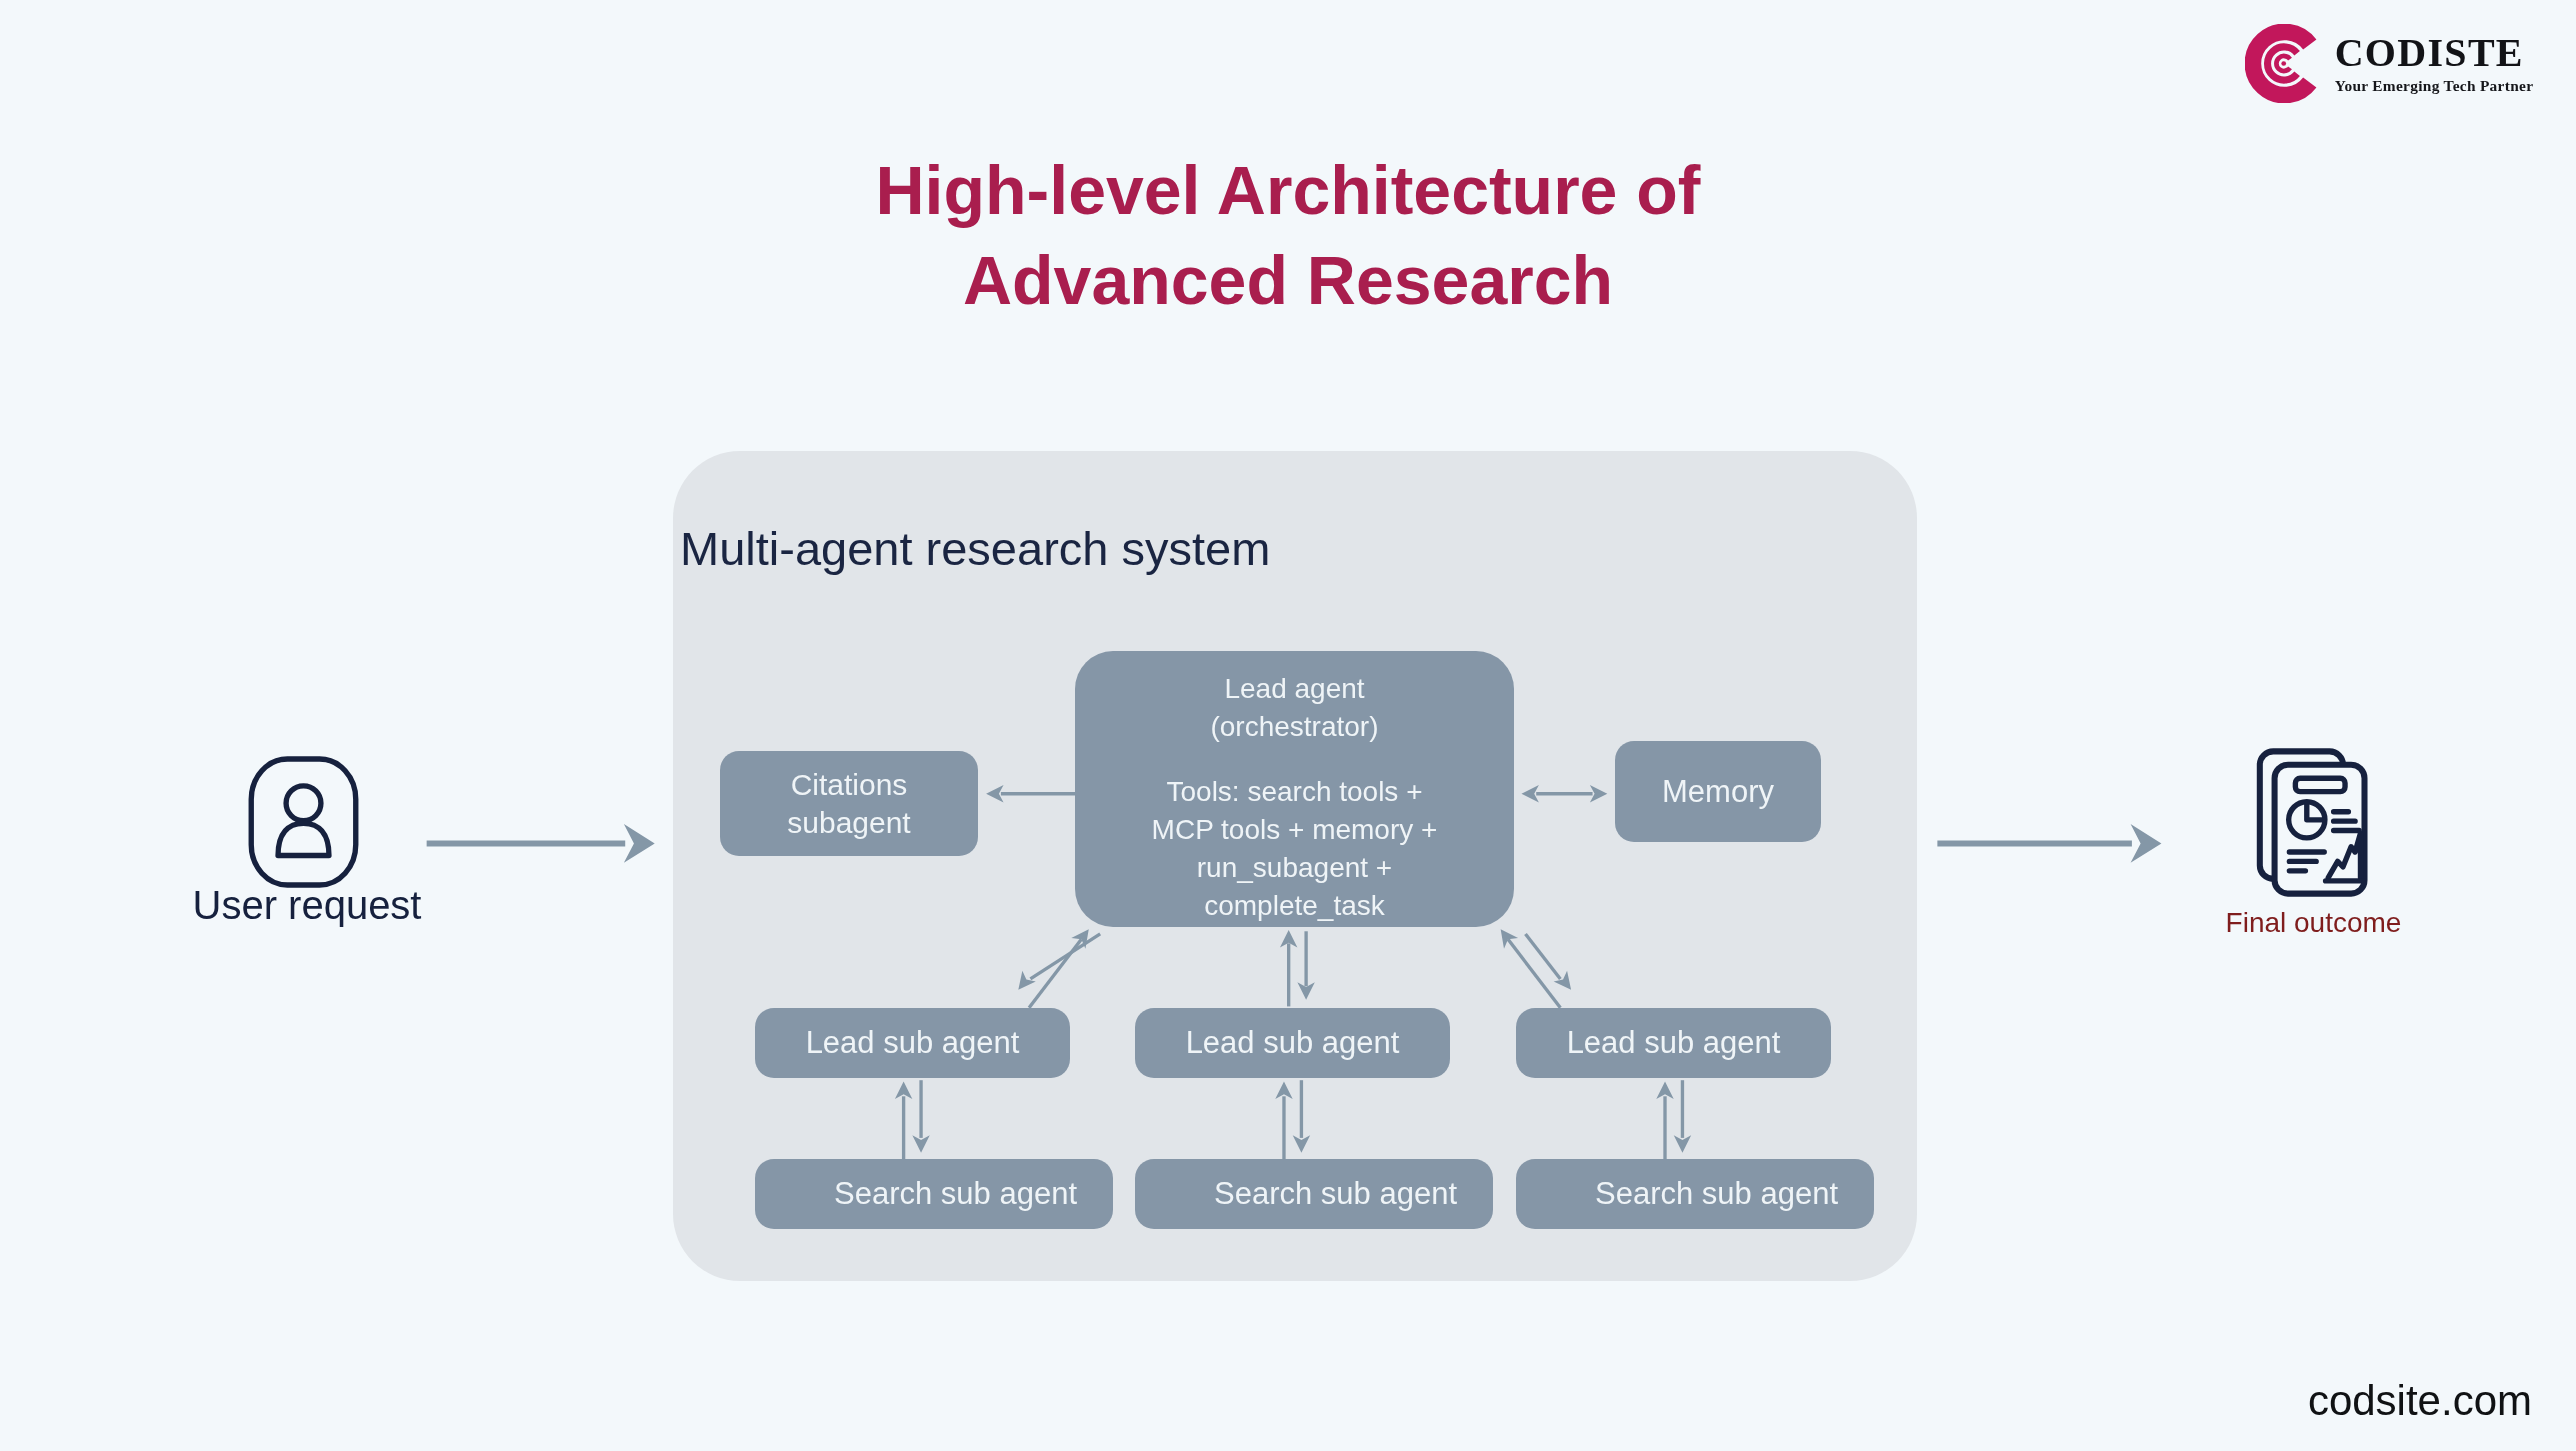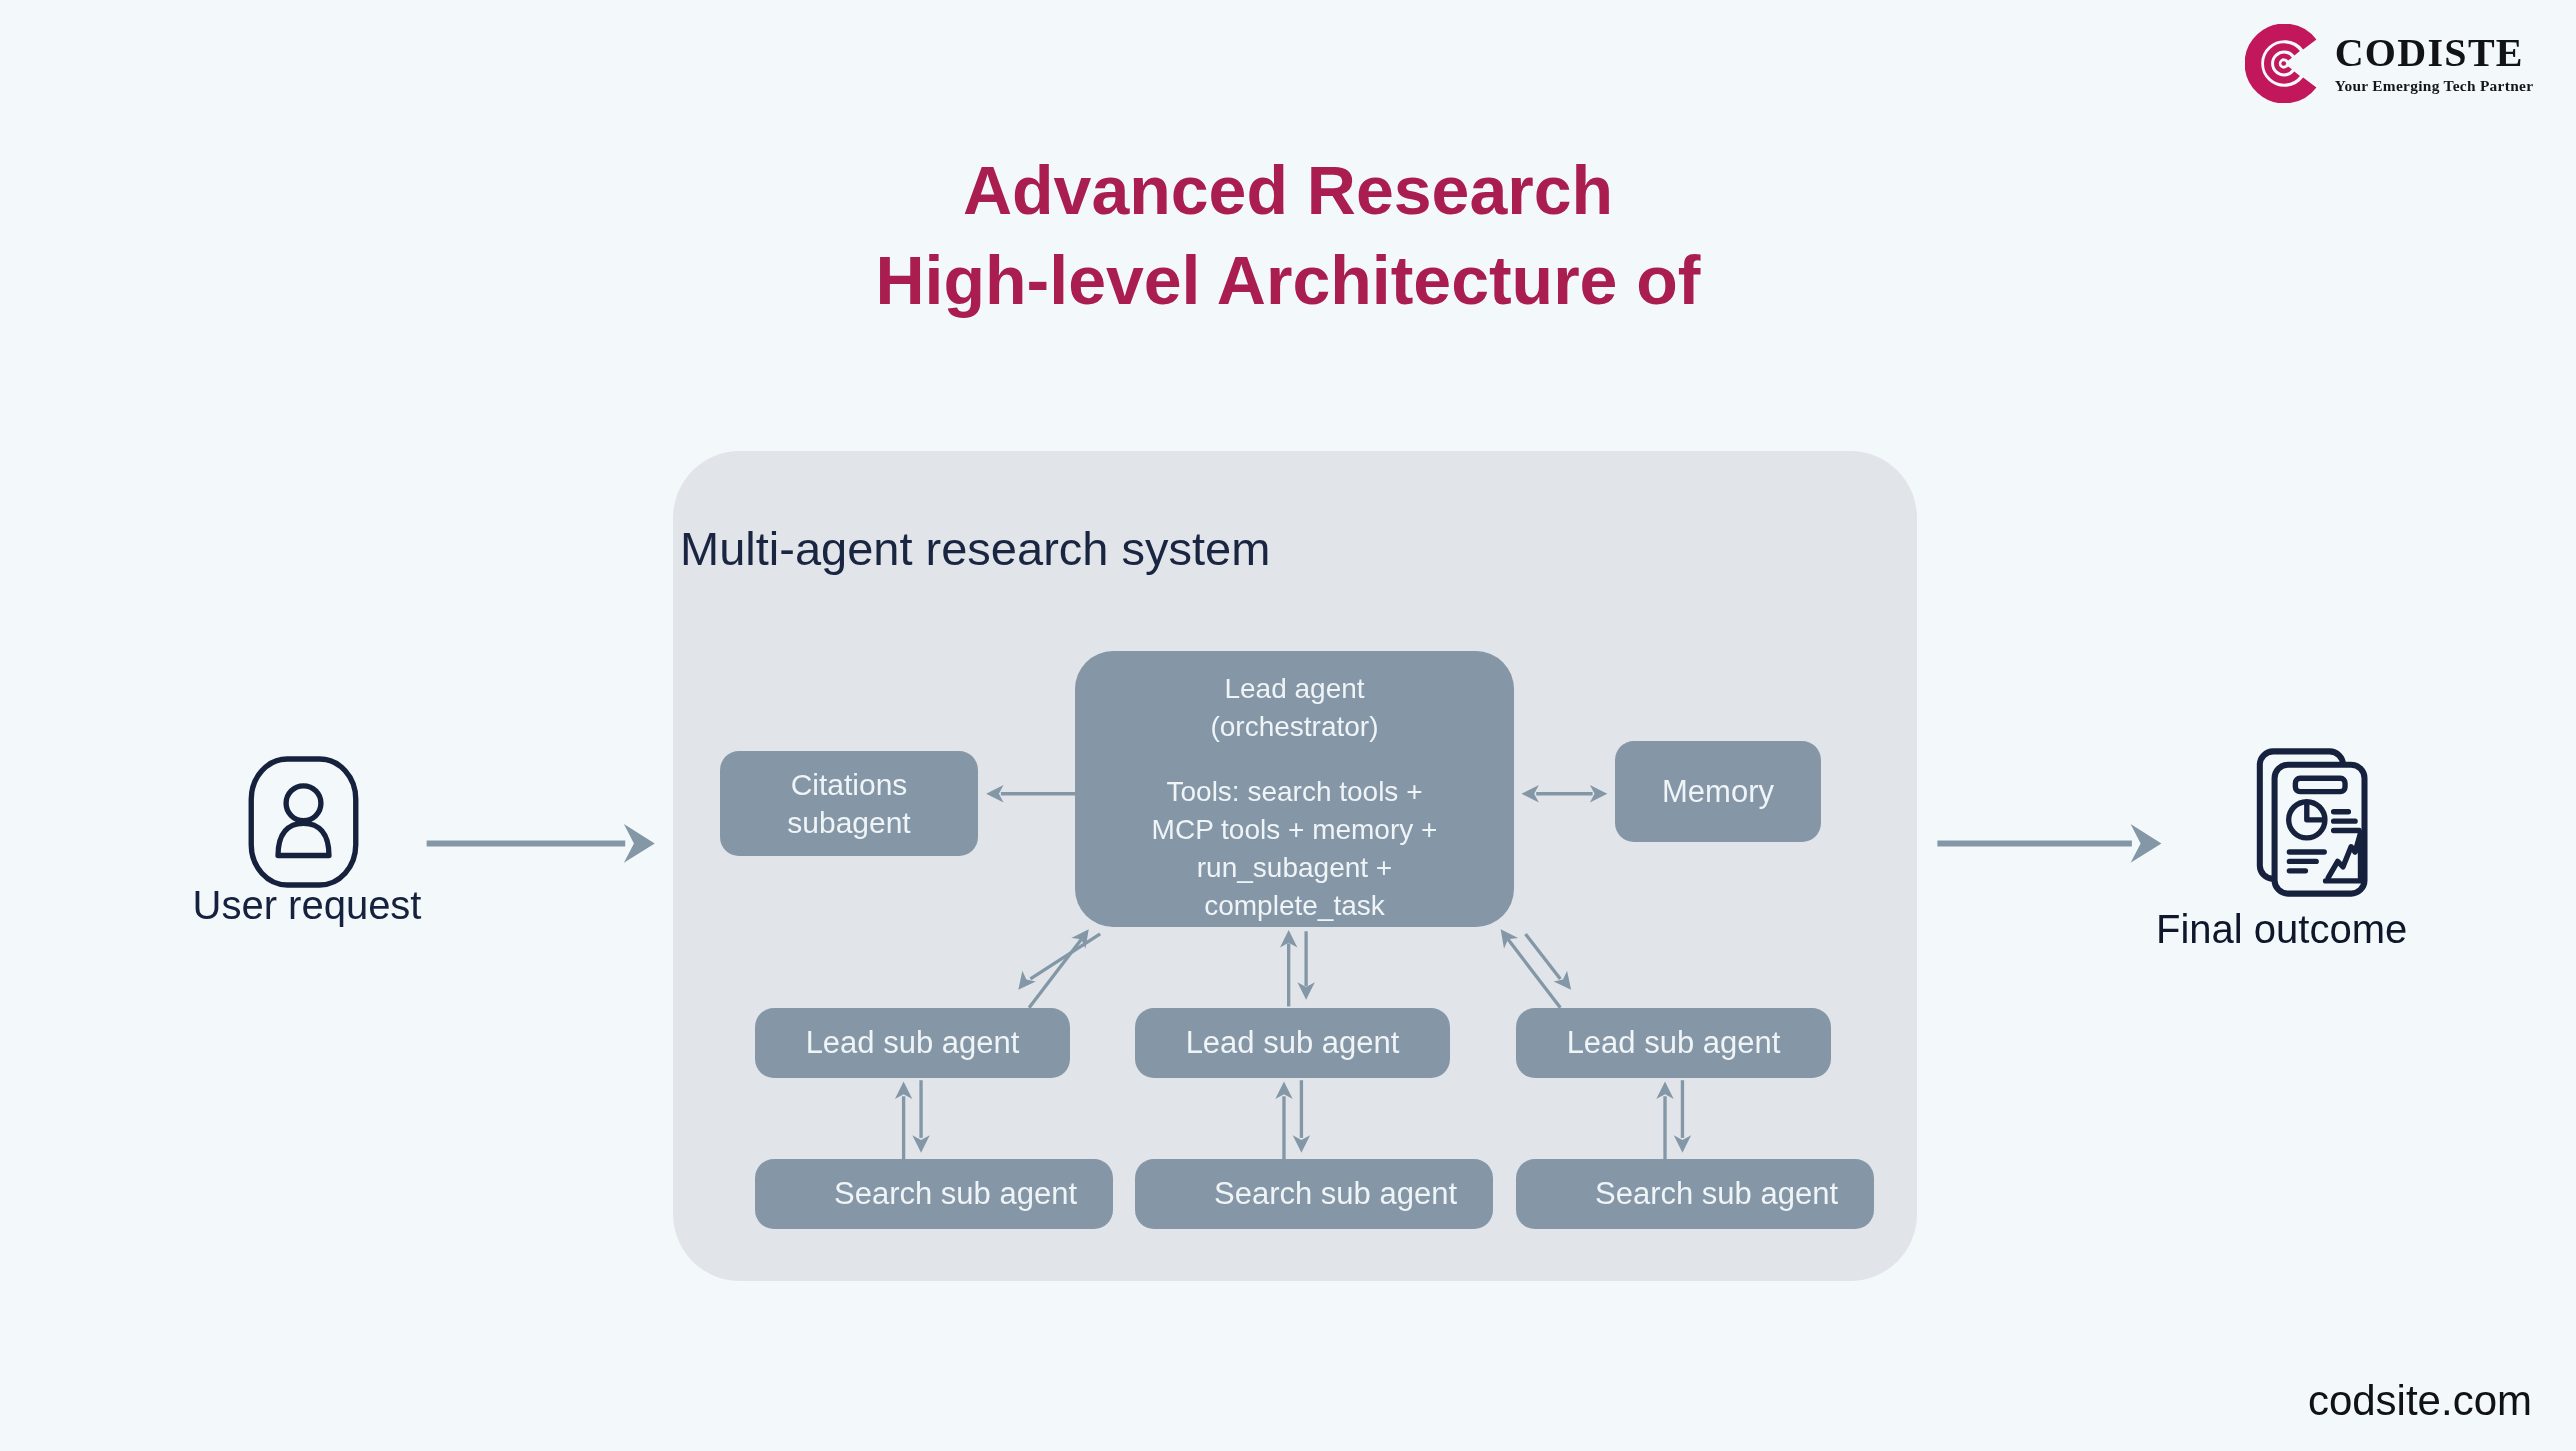--- a/index.html
+++ b/index.html
@@ -19,22 +19,22 @@
   
   .title{position:absolute;top:146px;left:0;width:2576px;text-align:center;
          color:#A91E4E;font-weight:700;font-size:68px;line-height:1.32;}
 
   
   .footer{position:absolute;top:1377px;right:44px;font-size:42px;color:#101214;}
 
   
   .user-group-label{position:absolute;left:166px;top:883px;width:282px;text-align:center;
                     font-size:40px;color:#16213E;}
-  .final-group-label{position:absolute;left:2156px;top:907px;width:315px;
-                     font-size:40px;color:#0f172a;}
+  .final-group-label{position:absolute;left:2156px;top:907px;width:315px;text-align:center;
+                     font-size:28px;color:#7f1d1d;}
   .user-icon-svg{position:absolute;left:247px;top:755px;}
   .final-icon-svg{position:absolute;left:2253px;top:746px;}
 
   
   .system-container{position:absolute;left:673px;top:451px;width:1244px;height:830px;
                     background:#E1E5E9;border-radius:67px;}
   .system-label{position:absolute;left:0;top:70px;width:1244px;text-align:left;
                 font-size:47px;font-weight:400;color:#1A2542;margin-left:7px;}
 
   
@@ -68,22 +68,22 @@
       <path d="M57 44.5 A9.5 9.5 0 1 0 57 55.5" stroke="#C2175B" stroke-width="6" fill="none"></path>
       <circle cx="49" cy="50" r="3" fill="#C2175B"></circle>
     </svg>
     <div class="logo-text">
       <span class="logo-name">CODISTE</span>
       <span class="logo-tagline">Your Emerging Tech Partner</span>
     </div>
   </div>
 
   <div class="title">
+    <div>High-level Architecture of</div>
     <div>Advanced Research</div>
-    <div>High-level Architecture of</div>
   </div>
 
   <svg class="user-icon-svg" width="113" height="134" viewBox="0 0 168 200" fill="none" stroke="#16213E" stroke-width="8">
     <rect x="6" y="6" width="156" height="188" rx="54" ry="60"></rect>
     <circle cx="84" cy="72" r="26"></circle>
     <path d="M46 150 C46 116 62 102 84 102 C106 102 122 116 122 150 Z" stroke-linejoin="round"></path>
   </svg>
   <div class="user-group-label">User request</div>
 
   <svg class="final-icon-svg" width="121" height="153" viewBox="0 0 180 228" fill="none" stroke="#16213E" stroke-width="9" stroke-linecap="round" stroke-linejoin="round">

